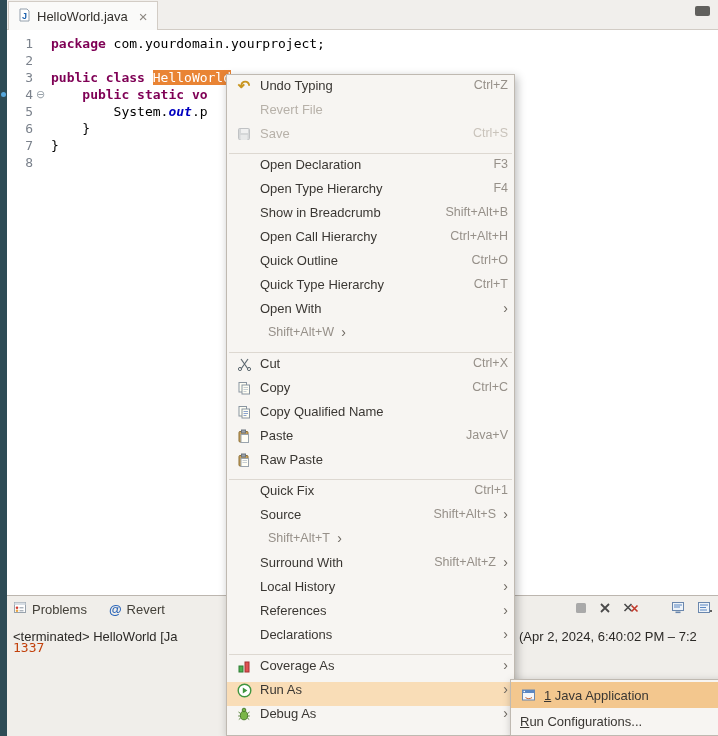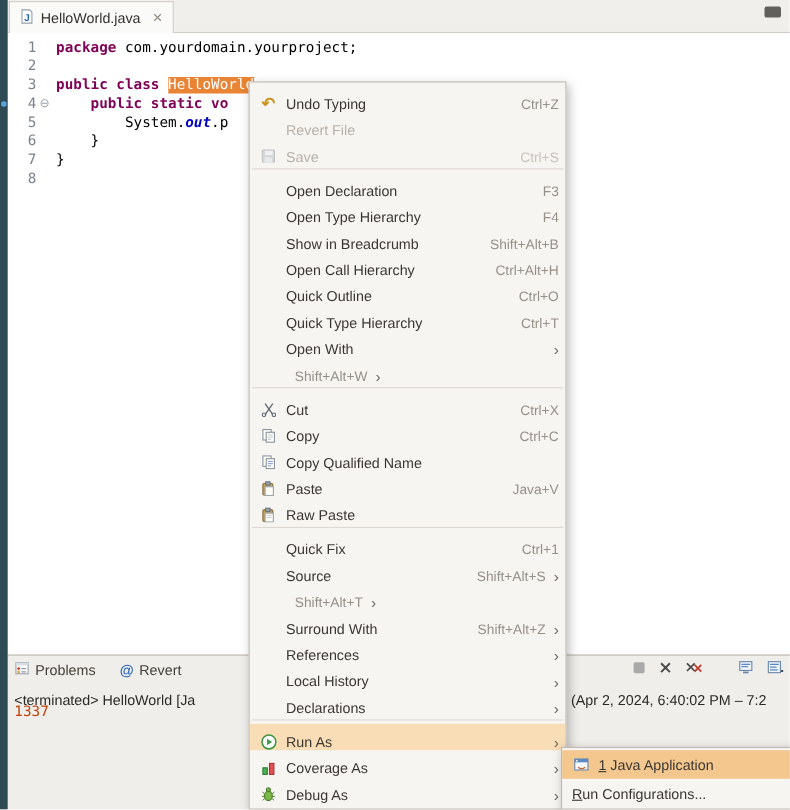--- a/index.html
+++ b/index.html
@@ -34,24 +34,24 @@
   .c-tab { display:flex; align-items:center; gap:5px; }
   .at { color:#2a65b8; font-weight:bold; font-size:13px; }
   .c-tools { position:absolute; left:568px; top:4px; display:flex; align-items:center; gap:12px; }
   .c-spacer { width:8px; }
   .c-status { position:absolute; left:6px; top:33px; font-size:13px; color:#2b2926; white-space:nowrap; }
   .c-status-r { position:absolute; left:512px; top:33px; font-size:13px; color:#2b2926; white-space:nowrap;text-align:center; }
   .c-out { position:absolute; left:6px; top:44px; font:13px "DejaVu Sans Mono",monospace; color:#c2410c; }
 
   
   .menu { position:absolute; left:226px; top:74px; width:289px; height:662px; background:#f7f5f2; border:1px solid #bfb9b1; box-shadow:2px 3px 9px rgba(0,0,0,.28); z-index:50; padding-top:3px; overflow:hidden; }
-  .mi { height:24px; display:flex; align-items:flex-end; padding:0 6px 0 7px; font-size:13px; color:#3a3733; }
+  .mi { height:24px; display:flex; align-items:flex-start; padding:0 6px 0 7px; font-size:13px; color:#3a3733; }
   .mi .ic { width:20px; height:16px; display:flex; align-items:center; justify-content:center; margin-right:6px; flex:none; }
   .mi .lbl { flex:1; white-space:nowrap; }
-  .mi .sc { color:#969089; margin-left:8px; font-size:12.5px; white-space:nowrap;margin-top:44px; }
+  .mi .sc { color:#969089; margin-left:8px; font-size:12.5px; white-space:nowrap; }
   .mi .arrow { width:12px; text-align:right; color:#6e6962; font-size:14px; line-height:1; }
   .mi .arrow::before { content:"›"; }
   .mi.dis .lbl { color:#b7b1a9; }
   .mi.dis .sc { color:#c9c3bb; }
   .mi.dis .ic { opacity:.45; }
   .mi.hover { background:#f9ddb7; }
   .msep { height:1px; background:#ddd8d1; margin:3px 2px; }
   .g-undo::before { content:"↶"; color:#c8951f; font-weight:bold; font-size:15px; }
 
   
@@ -329,61 +329,61 @@
 
   <div class="mi">
     <span class="ic"></span>
     <span class="lbl">Surround With</span>
     <span class="sc">Shift+Alt+Z</span>
     <span class="arrow"></span>
   </div>
 
   <div class="mi">
     <span class="ic"></span>
+    <span class="lbl">Local History</span>
+    <span class="sc"></span>
+    <span class="arrow"></span>
+  </div>
+
+  <div class="mi">
+    <span class="ic"></span>
     <span class="lbl">References</span>
     <span class="sc"></span>
     <span class="arrow"></span>
   </div>
 
   <div class="mi">
     <span class="ic"></span>
-    <span class="lbl">Local History</span>
-    <span class="sc"></span>
-    <span class="arrow"></span>
-  </div>
-
-  <div class="mi">
-    <span class="ic"></span>
     <span class="lbl">Declarations</span>
     <span class="sc"></span>
     <span class="arrow"></span>
   </div>
 
   <div class="msep"></div>
+
+  <div class="mi">
+    <span class="ic">
+      <svg width="14" height="14" viewBox="0 0 14 14">
+          <rect x="2" y="7" width="4" height="6" fill="#4caf50" stroke="#2e7d32"></rect>
+          <rect x="8" y="3" width="4" height="10" fill="#e05252" stroke="#a33333"></rect>
+        </svg>
+    </span>
+    <span class="lbl">Coverage As</span>
+    <span class="sc"></span>
+    <span class="arrow"></span>
+  </div>
 
   <div class="mi hover">
     <span class="ic">
       <svg width="15" height="15" viewBox="0 0 15 15">
           <circle cx="7.5" cy="7.5" r="6.3" fill="#fff" stroke="#3f9640" stroke-width="1.4"></circle>
           <path d="M5.8 4.6v5.8l4.6-2.9z" fill="#3f9640"></path>
         </svg>
     </span>
     <span class="lbl">Run As</span>
-    <span class="sc"></span>
-    <span class="arrow"></span>
-  </div>
-
-  <div class="mi">
-    <span class="ic">
-      <svg width="14" height="14" viewBox="0 0 14 14">
-          <rect x="2" y="7" width="4" height="6" fill="#4caf50" stroke="#2e7d32"></rect>
-          <rect x="8" y="3" width="4" height="10" fill="#e05252" stroke="#a33333"></rect>
-        </svg>
-    </span>
-    <span class="lbl">Coverage As</span>
     <span class="sc"></span>
     <span class="arrow"></span>
   </div>
 
   <div class="mi">
     <span class="ic">
       <svg width="14" height="14" viewBox="0 0 14 14">
           <ellipse cx="7" cy="8.5" rx="3.6" ry="4.3" fill="#7ab648" stroke="#4e7e2f"></ellipse>
           <circle cx="7" cy="3" r="1.8" fill="#7ab648" stroke="#4e7e2f"></circle>
           <path d="M3.5 6.5 1.5 5M3.4 9H1.2M3.7 11l-1.9 1.5M10.5 6.5 12.5 5M10.6 9h2.2M10.3 11l1.9 1.5" stroke="#4e7e2f" stroke-width=".9"></path>

